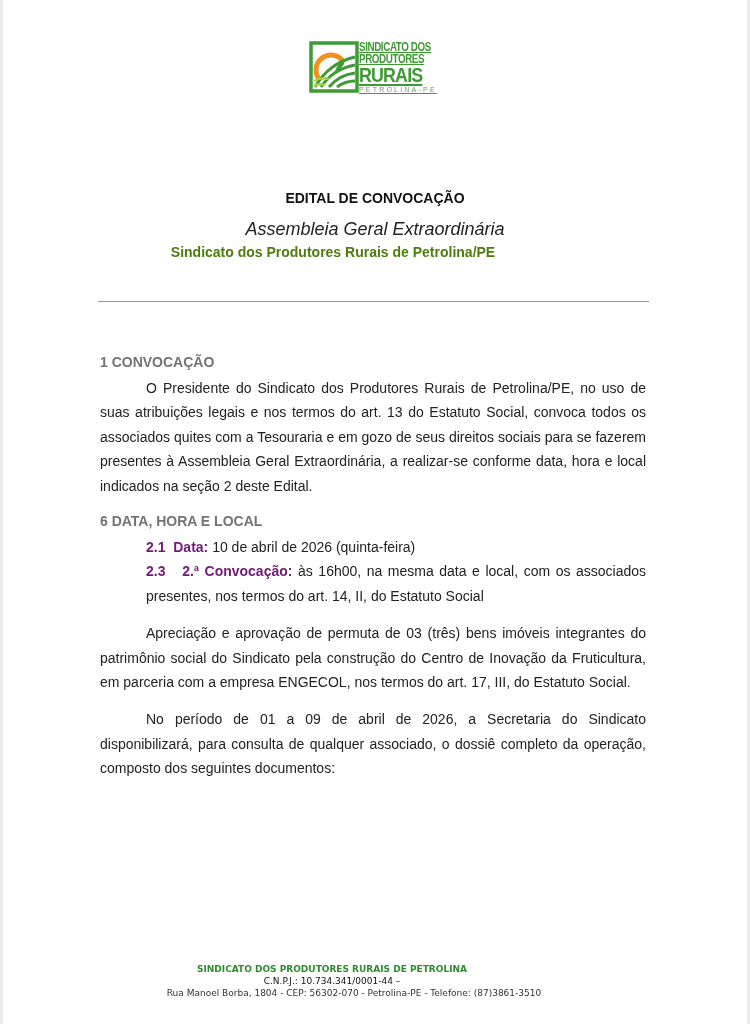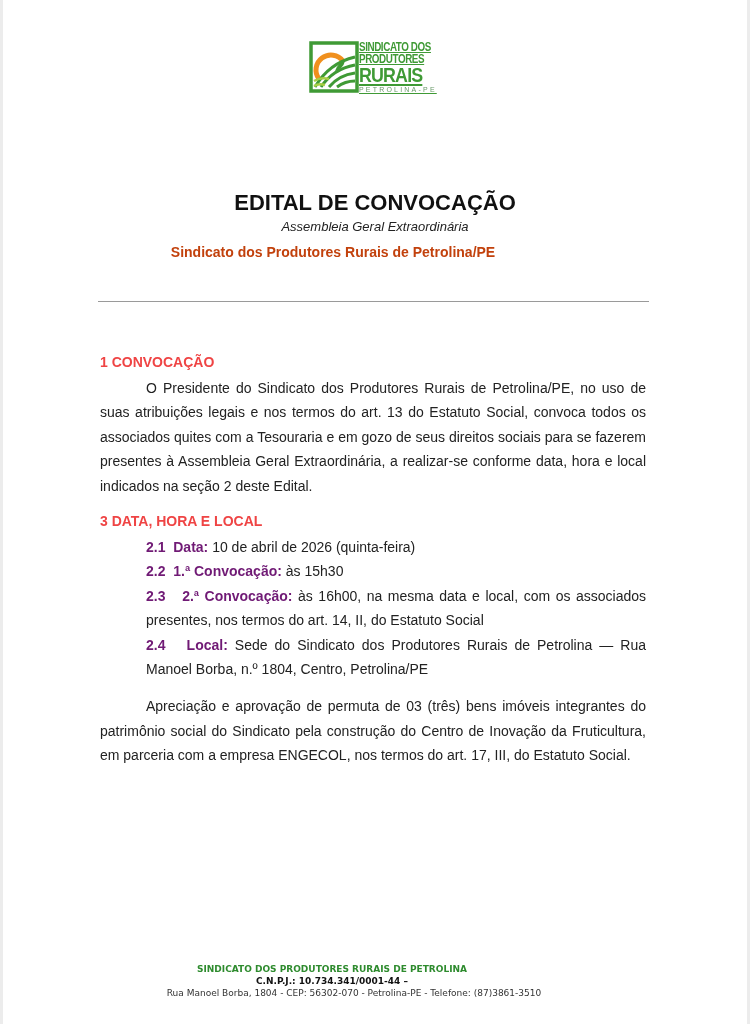--- a/index.html
+++ b/index.html
@@ -10,35 +10,35 @@
   .edge-left, .edge-right { position: absolute; top: 0; bottom: 0; width: 3px; background: #ececec; }
   .edge-left { left: 0; } .edge-right { right: 0; }
 
   .logo { position: absolute; left: 309px; top: 41px; display: flex; align-items: flex-start; }
   .logo-mark { width: 50px; height: 52px; }
   .logo-text { color: #3f9a35; line-height: 1; text-decoration: underline; }
   .logo-t1, .logo-t2 { font-family: "Liberation Sans Narrow", "Liberation Sans", sans-serif; font-size: 12px; font-weight: bold; letter-spacing: -0.5px; display: block; transform: scaleX(0.82); transform-origin: left; }
   .logo-t3 { font-size: 21px; font-weight: bold; display: block; letter-spacing: -1px; transform: scaleX(0.85); transform-origin: left; margin-top: -1px; }
   .logo-t4 { font-size: 7px; letter-spacing: 2.2px; color: #6a9a6a; display: block; margin-top: 1px; }
 
-  .title { position: absolute; left: 0; width: 750px; text-align: center; top: 190px; font-size: 22px; font-weight: bold; color: #111; }
-  .subtitle { position: absolute; left: 0; width: 750px; text-align: center; top: 219px; font-size: 13px; font-style: italic; color: #222; }
-  .org { position: absolute; left: 0; width: 666px; text-align: center; top: 244px; font-size: 14px; font-weight: bold; color: #c2410c; }
+  .title { position: absolute; left: 0; width: 750px; text-align: center; top: 190px; font-size: 14px; font-weight: bold; color: #111; }
+  .subtitle { position: absolute; left: 0; width: 750px; text-align: center; top: 219px; font-size: 18px; font-style: italic; color: #222; }
+  .org { position: absolute; left: 0; width: 666px; text-align: center; top: 244px; font-size: 14px; font-weight: bold; color: #4d7c0f; }
   .rule { position: absolute; left: 98px; width: 551px; top: 301px; height: 1px; background: #9a9a9a; }
 
   .content { position: absolute; left: 100px; width: 546px; top: 352px; font-size: 14px; color: #222; }
-  h2 { margin: 0; font-size: 14px; font-weight: bold; color: #ef4444; height: 24px; line-height: 20px; }
+  h2 { margin: 0; font-size: 14px; font-weight: bold; color: #737373; height: 24px; line-height: 20px; }
   .para { margin: 0; text-indent: 46px; text-align: justify; line-height: 24.4px; }
   .sec { margin-bottom: 13px; }
   .item { margin-left: 46px; line-height: 24.4px; text-align: justify; }
   .item b { color: #701a75; }
 
   .footer { position: absolute; left: 0; width: 664px; text-align: center; top: 963px; font-family: "DejaVu Sans", sans-serif; font-size: 9px; line-height: 12px; }
   .f1 { color: #2e8b2e; font-weight: bold; }
-  .f2 { color: #111; font-weight: bold; }
+  .f2 { color: #111; font-weight: normal; }
   .f3 { color: #333; padding-left: 44px; }
 </style>
 </head>
 <body>
 
 <div class="edge-left"></div>
 <div class="edge-right"></div>
 
 <div class="logo">
   <svg class="logo-mark" viewBox="0 0 50 52">
@@ -65,48 +65,39 @@
 <div class="org">Sindicato dos Produtores Rurais de Petrolina/PE</div>
 <div class="rule"></div>
 
 <div class="content">
   <div class="sec">
     <h2>1  CONVOCAÇÃO</h2>
     <p class="para">O Presidente do Sindicato dos Produtores Rurais de Petrolina/PE, no uso de suas atribuições legais e nos termos do art. 13 do Estatuto Social, convoca todos os associados quites com a Tesouraria e em gozo de seus direitos sociais para se fazerem presentes à Assembleia Geral Extraordinária, a realizar-se conforme data, hora e local indicados na seção 2 deste Edital.</p>
   </div>
 
   <div class="sec">
-    <h2>3  DATA, HORA E LOCAL</h2>
+    <h2>6  DATA, HORA E LOCAL</h2>
     <div class="item">
       <b>2.1</b>&nbsp;
       <b>Data:</b>
       <span>10 de abril de 2026 (quinta-feira)</span>
     </div>
     <div class="item">
-      <b>2.2</b>&nbsp;
-      <b>1.ª Convocação:</b>
-      <span>às 15h30</span>
-    </div>
-    <div class="item">
       <b>2.3</b>&nbsp;&nbsp;
       <b>2.ª Convocação:</b>
       <span>às 16h00, na mesma data e local, com os associados presentes, nos termos do art. 14, II, do Estatuto Social</span>
-    </div>
-    <div class="item">
-      <b>2.4</b>&nbsp;&nbsp;
-      <b>Local:</b>
-      <span>Sede do Sindicato dos Produtores Rurais de Petrolina — Rua Manoel Borba, n.º 1804, Centro, Petrolina/PE</span>
     </div>
   </div>
 
   <div class="sec">
     <p class="para">Apreciação e aprovação de permuta de 03 (três) bens imóveis integrantes do patrimônio social do Sindicato pela construção do Centro de Inovação da Fruticultura, em parceria com a empresa ENGECOL, nos termos do art. 17, III, do Estatuto Social.</p>
   </div>
 
   <div class="sec">
+    <p class="para">No período de 01 a 09 de abril de 2026, a Secretaria do Sindicato disponibilizará, para consulta de qualquer associado, o dossiê completo da operação, composto dos seguintes documentos:</p>
   </div>
 </div>
 
 <div class="footer">
   <div class="f1">SINDICATO DOS PRODUTORES RURAIS DE PETROLINA</div>
   <div class="f2">C.N.P.J.: 10.734.341/0001-44 –</div>
   <div class="f3">Rua Manoel Borba, 1804 - CEP: 56302-070 - Petrolina-PE - Telefone: (87)3861-3510</div>
 </div>
 
 </body></html>

